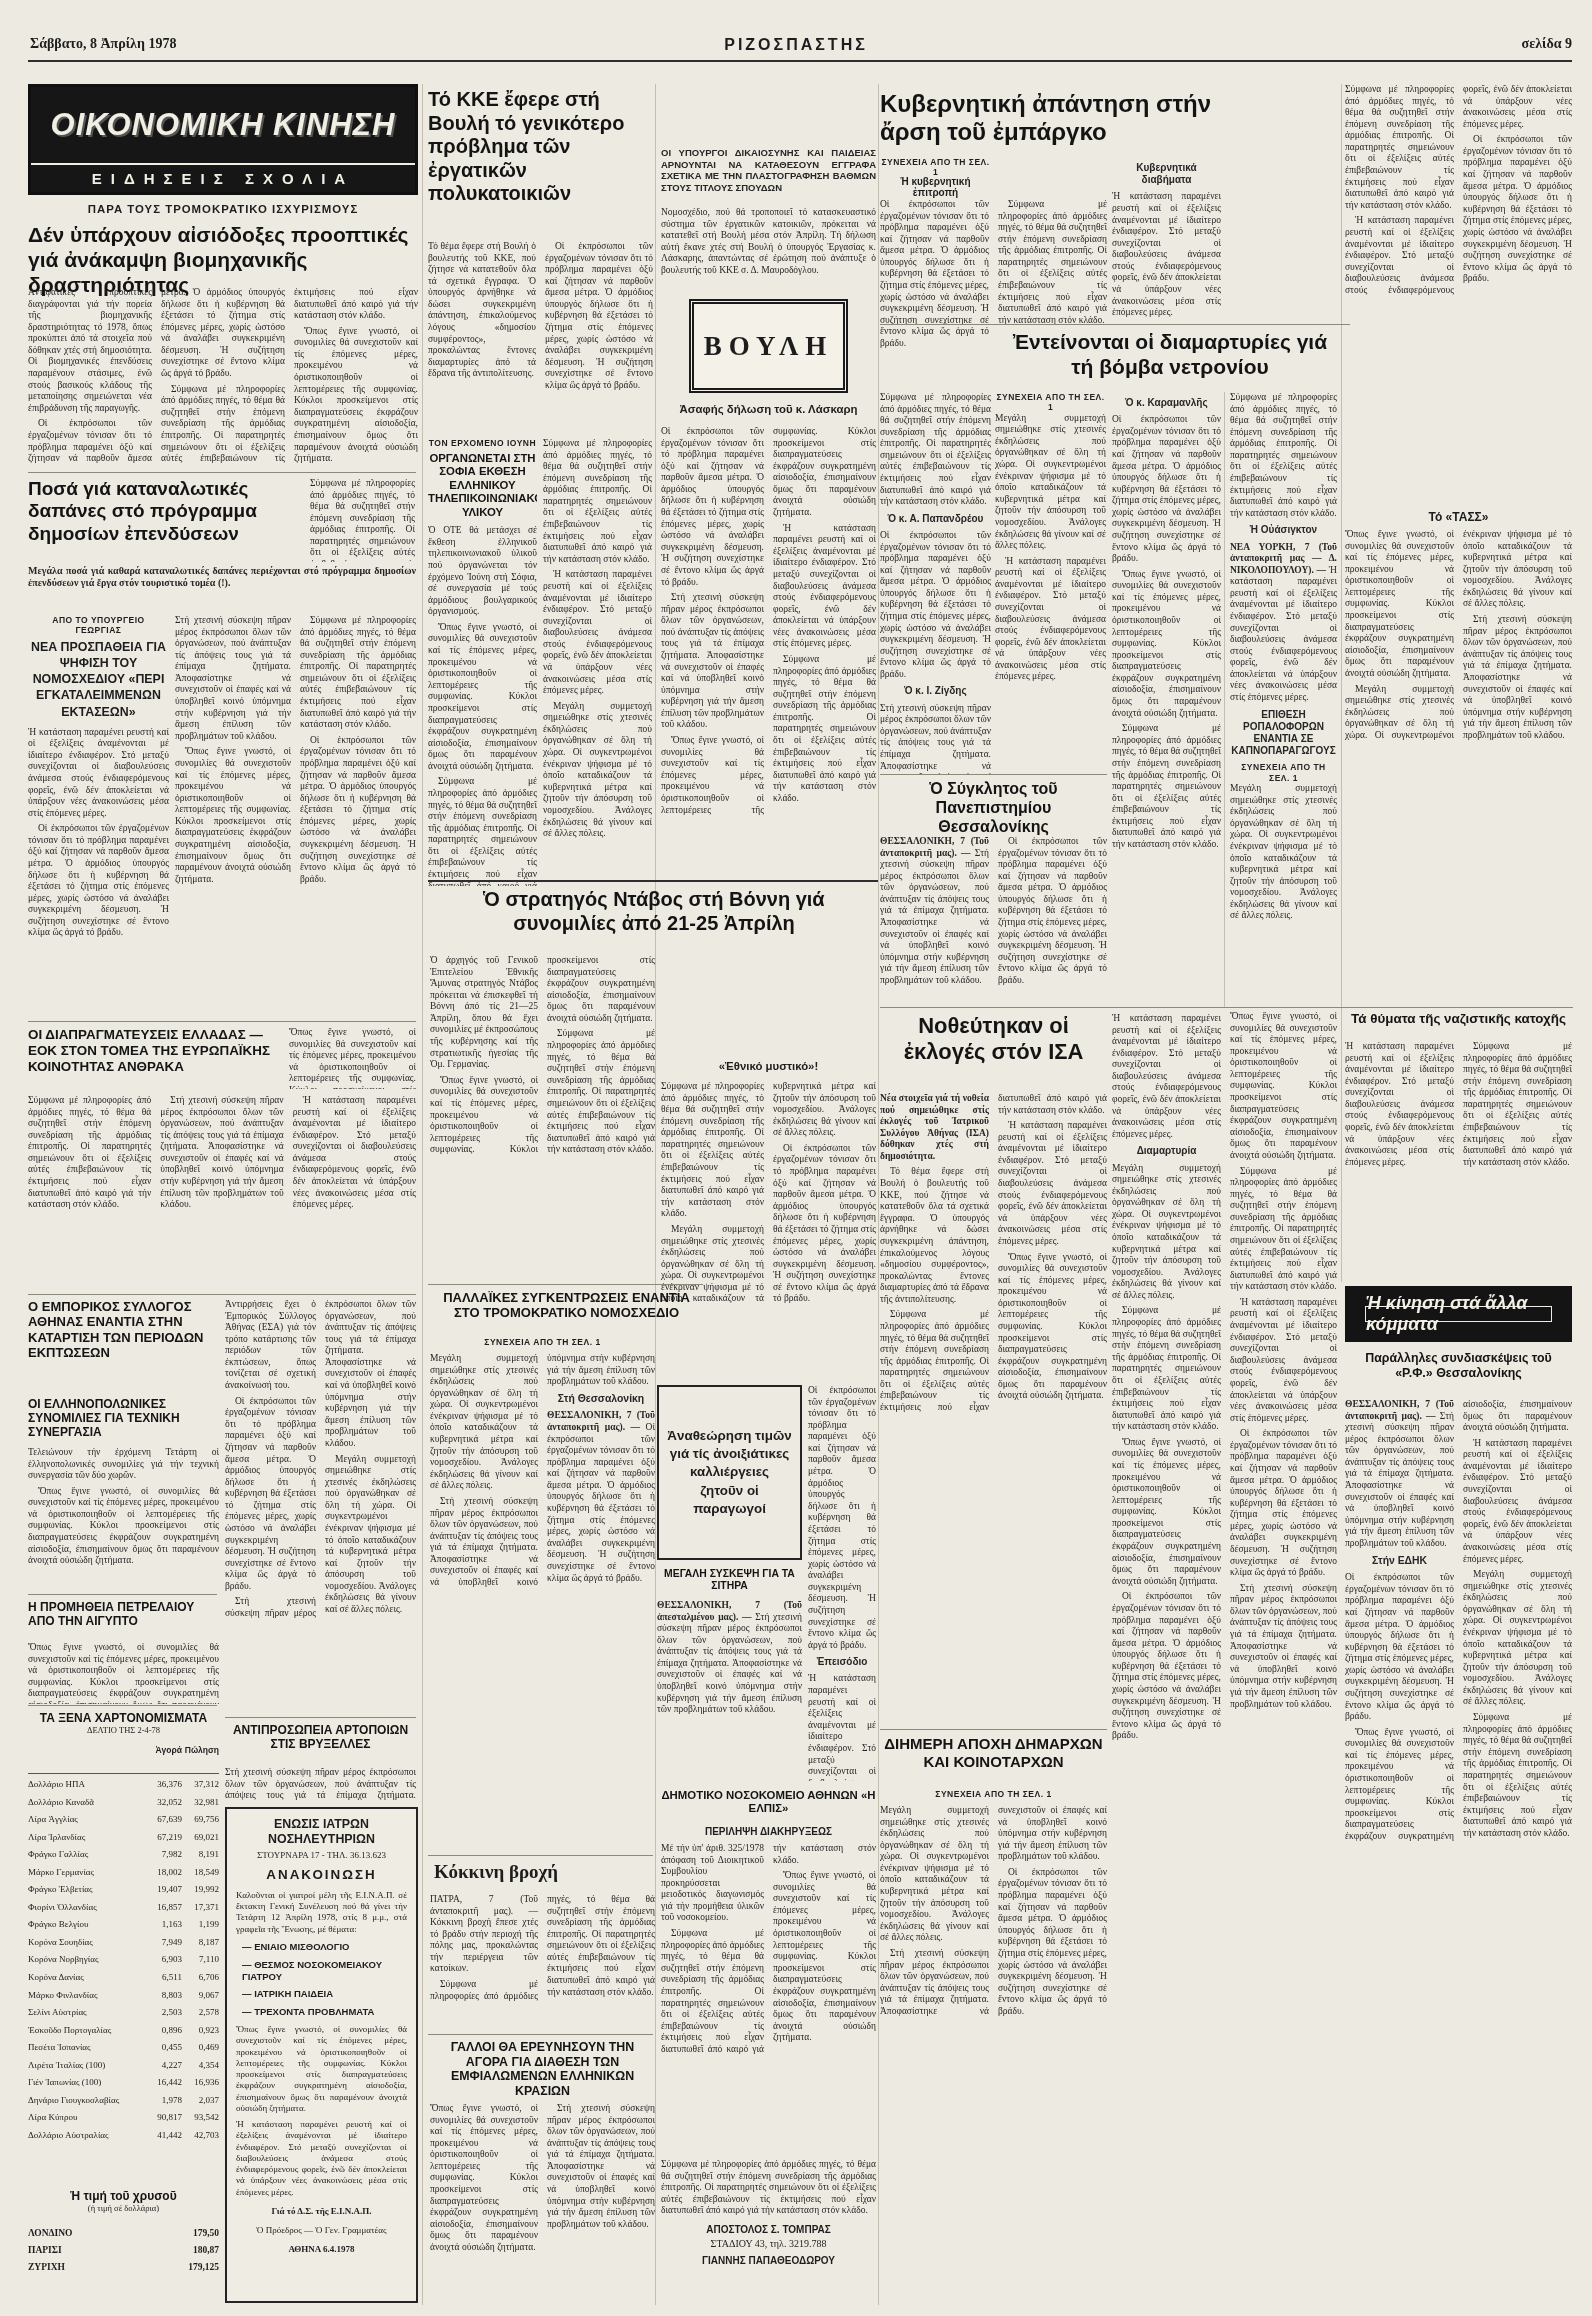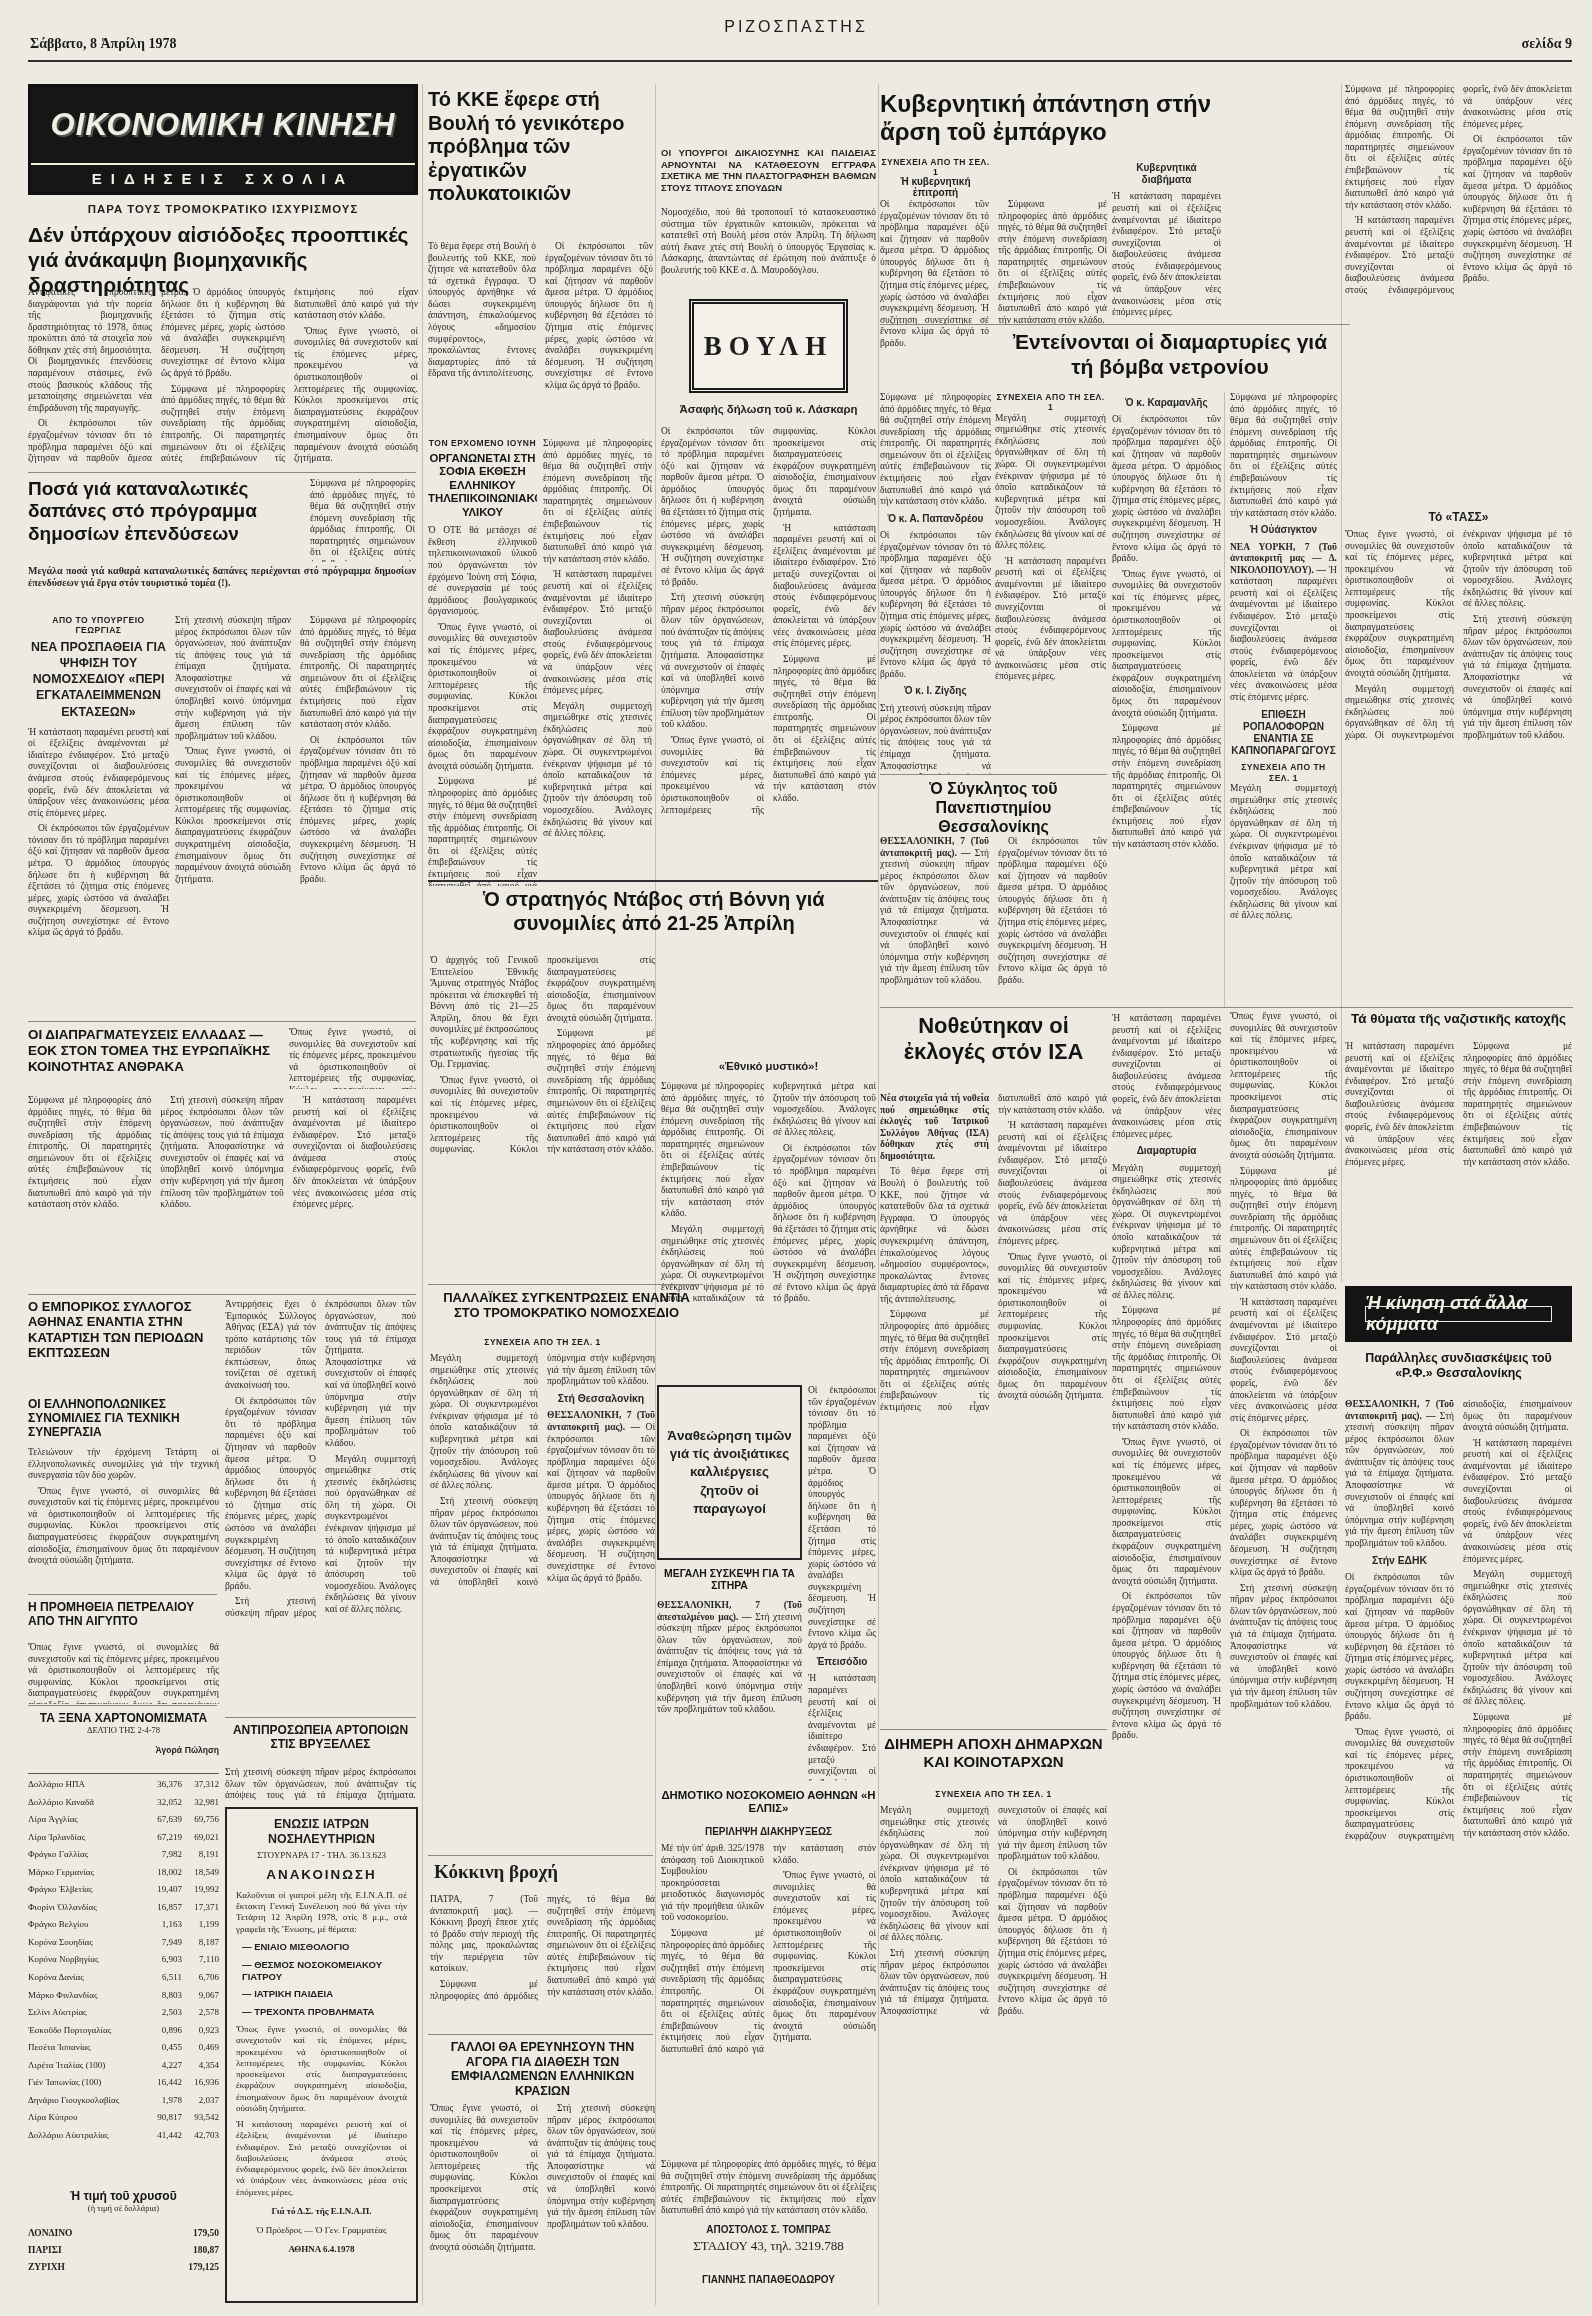--- a/index.html
+++ b/index.html
@@ -55,30 +55,30 @@
   .docbox .sig{text-align:center;font-weight:bold;margin-top:8px}
 
   .revbox{border:2px solid #242424;padding:10px 8px;display:flex;align-items:center;justify-content:center}
   .revbox .t{font-family:"Liberation Sans",sans-serif;font-weight:bold;font-size:13.4px;text-align:center;line-height:1.35}
 
   .partybox{background:#141414;padding:20px;display:flex}
   .partybox .inner{flex:1;border:1px solid #efece3;display:flex;align-items:center;justify-content:center;
                    color:#f3f0e6;font-family:"Liberation Sans",sans-serif;font-weight:bold;font-style:italic;font-size:18px}
 
   .namebold{font-family:"Liberation Sans",sans-serif;font-weight:bold;font-size:10px;text-align:center;margin:3px 0}
-  .nameaddr{font-size:13px;text-align:center;margin-bottom:20px}
+  .nameaddr{font-size:10px;text-align:center;margin-bottom:6px}
   .minhead{font-family:"Liberation Sans",sans-serif;font-weight:bold;font-size:12.4px;text-align:center;line-height:1.3;margin:4px 0 7px}
 </style>
 </head>
 <body>
 
 <div class="page">
 
   <div class="abs" style="left:30px;top:36px;width:299px;font-size:14px;font-weight:bold">Σάββατο, 8 Ἀπρίλη 1978</div>
-  <div class="abs center sans" style="left:597px;top:18px;width:398px;font-size:16px;font-weight:normal;letter-spacing:3px">ΡΙΖΟΣΠΑΣΤΗΣ</div>
+  <div class="abs center sans" style="left:597px;top:36px;width:398px;font-size:16px;font-weight:bold;letter-spacing:3px">ΡΙΖΟΣΠΑΣΤΗΣ</div>
   <div class="abs" style="left:1453px;top:36px;width:119px;text-align:right;font-size:14px;font-weight:bold">σελίδα 9</div>
   <div class="hr" style="left:28px;top:60px;width:1544px"></div>
 
   <div class="vr" style="left:422px;top:84px;height:2221px"></div>
   <div class="vr" style="left:655px;top:84px;height:2221px"></div>
   <div class="vr" style="left:878px;top:84px;height:2221px"></div>
   <div class="vr" style="left:1341px;top:84px;height:1198px"></div>
   <div class="vr" style="left:1224px;top:392px;height:615px"></div>
 
   <div class="abs logo" style="left:28px;top:84px;width:390px;height:111px">

